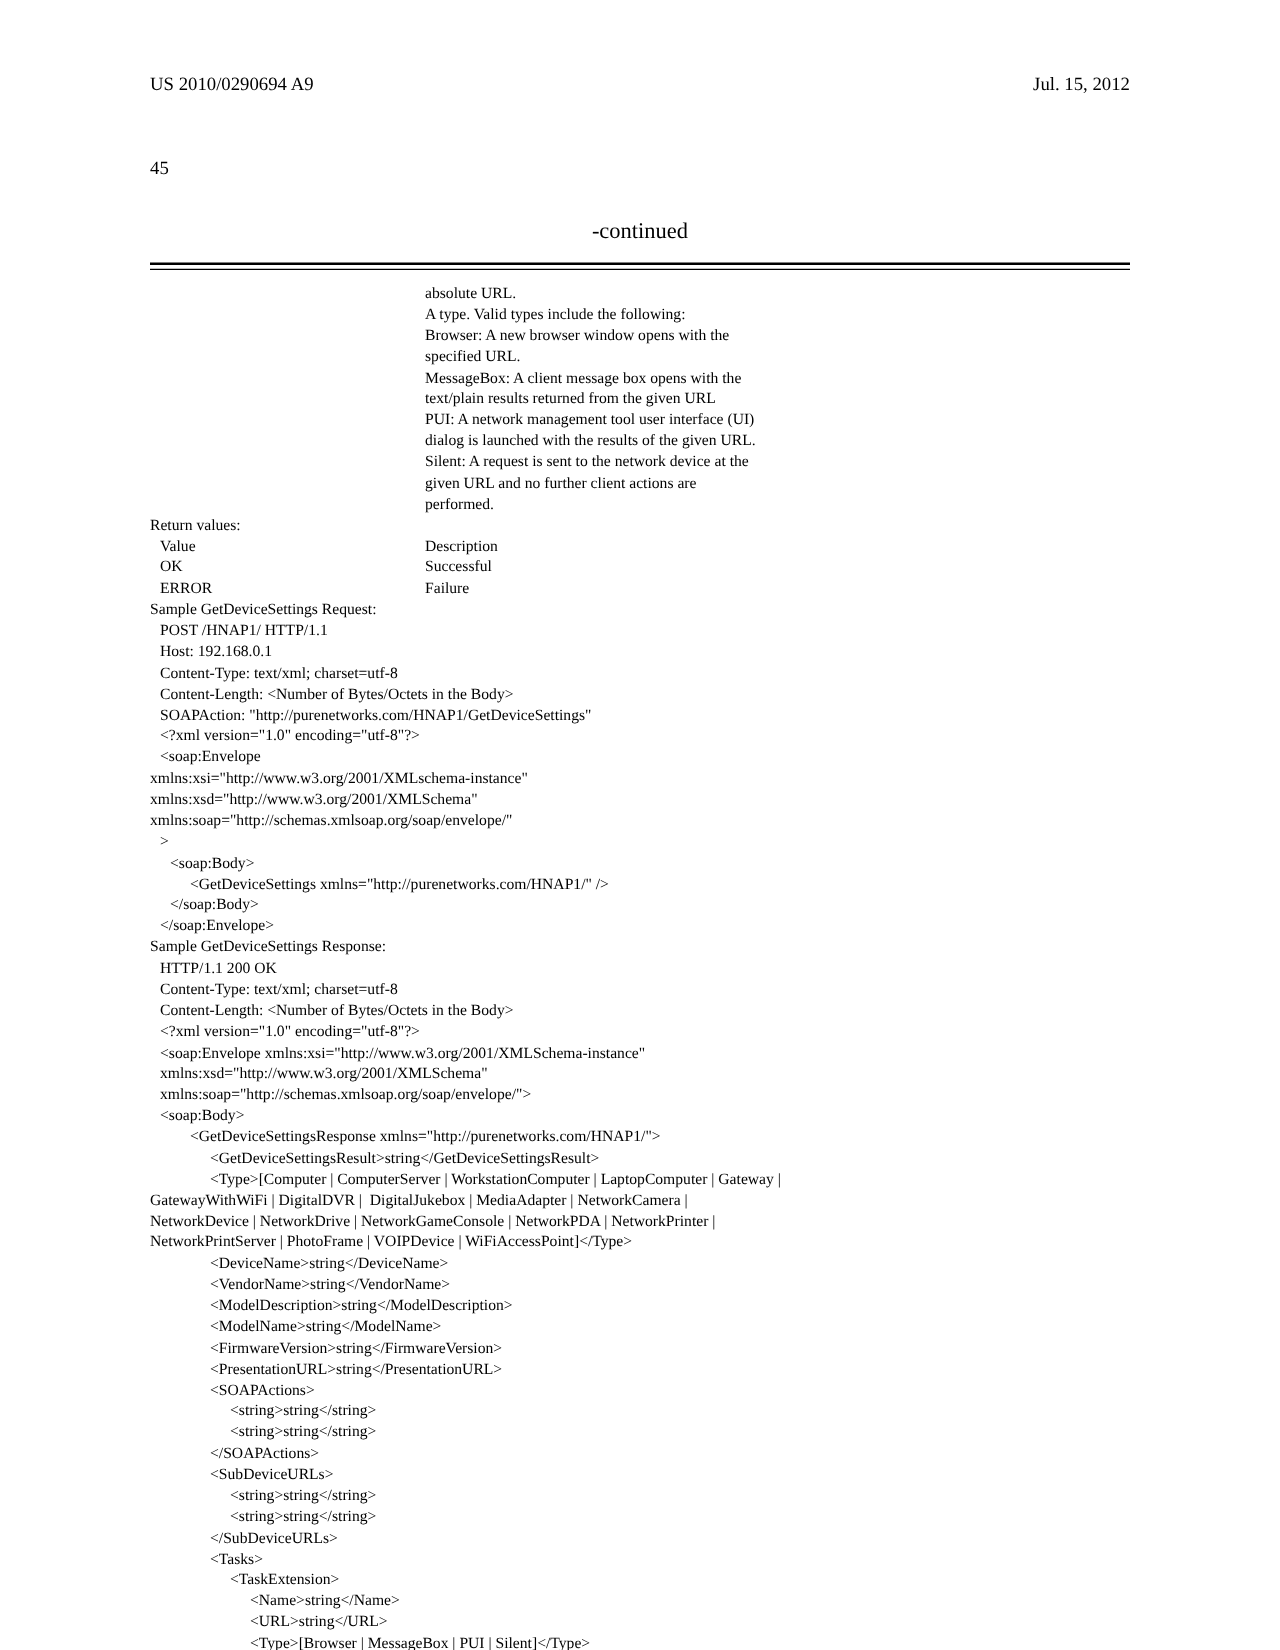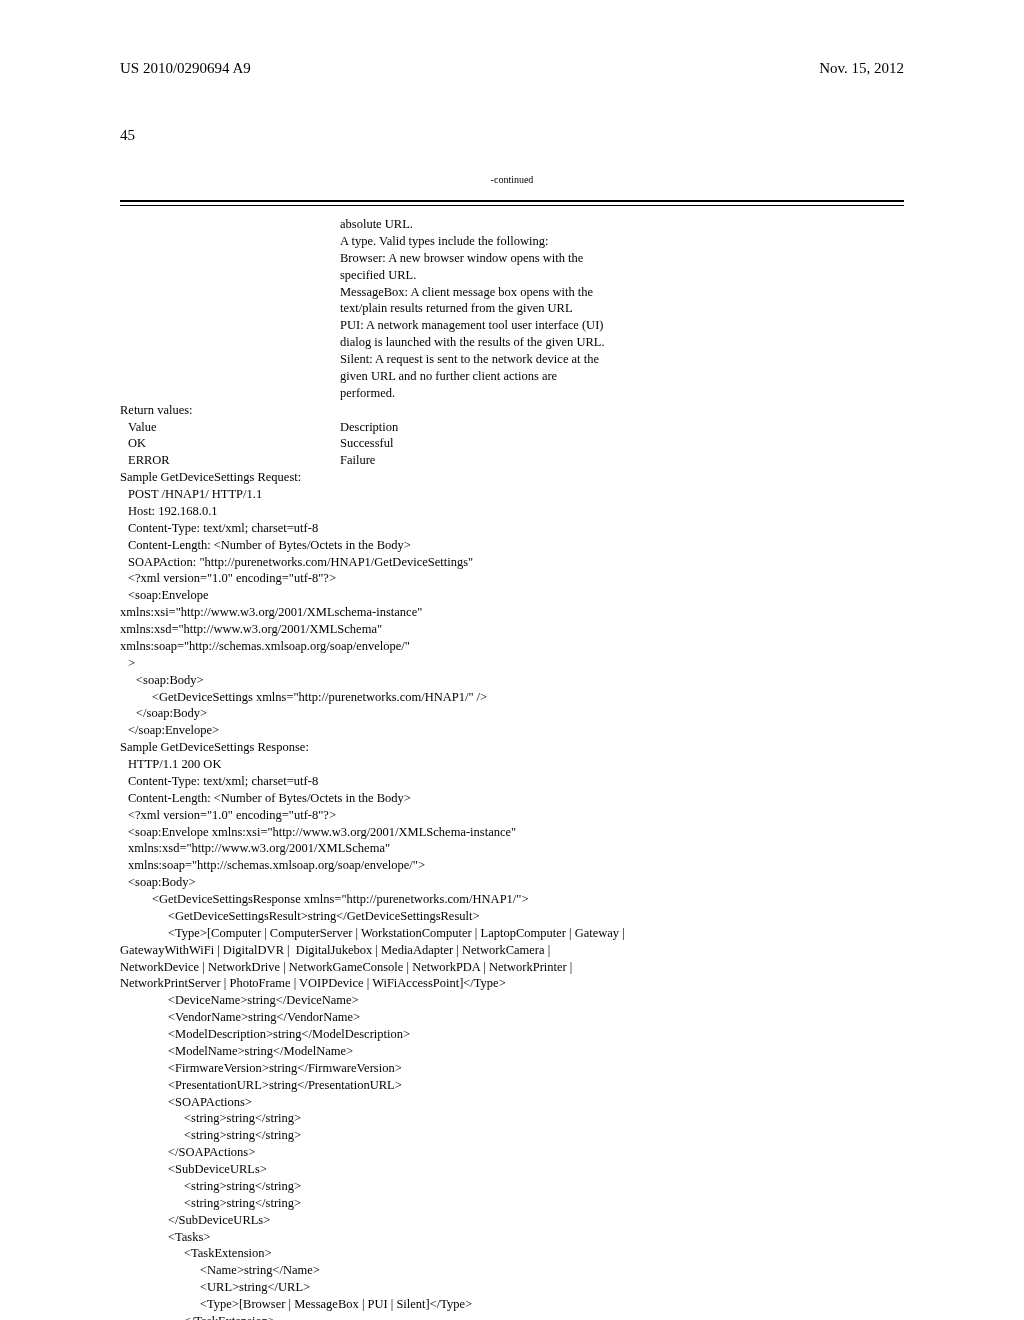--- a/index.html
+++ b/index.html
@@ -18,21 +18,21 @@
       font-size: 15px;
       margin-bottom: 50px;
     }
     .page-number {
       text-align: left;
       font-size: 15px;
       margin-bottom: 30px;
     }
     .continued {
       text-align: center;
-      font-size: 10px;
+      font-size: 18px;
       margin-bottom: 15px;
     }
     .hr-top {
       border: none;
       border-top: 2px solid #000;
       margin-bottom: 3px;
     }
     .hr-thin {
       border: none;
       border-top: 1px solid #000;
@@ -43,21 +43,21 @@
       padding: 10px 0;
       white-space: pre;
       font-family: "Times New Roman", Times, serif;
     }
   </style>
 </head>
 <body>
 
 <div class="header">
   <span>US 2010/0290694 A9</span>
-  <span>Nov. 15, 2012</span>
+  <span>Jul. 15, 2012</span>
 </div>
 
 <div class="page-number">45</div>
 
 <div class="continued">-continued</div>
 
 <hr class="hr-top">
 <hr class="hr-thin">
 
 <div class="content" id="content"><div style="white-space: pre-wrap; padding-left: 220px;">absolute URL.</div><div style="white-space: pre-wrap; padding-left: 220px;">A type. Valid types include the following:</div><div style="white-space: pre-wrap; padding-left: 220px;">Browser: A new browser window opens with the</div><div style="white-space: pre-wrap; padding-left: 220px;">specified URL.</div><div style="white-space: pre-wrap; padding-left: 220px;">MessageBox: A client message box opens with the</div><div style="white-space: pre-wrap; padding-left: 220px;">text/plain results returned from the given URL</div><div style="white-space: pre-wrap; padding-left: 220px;">PUI: A network management tool user interface (UI)</div><div style="white-space: pre-wrap; padding-left: 220px;">dialog is launched with the results of the given URL.</div><div style="white-space: pre-wrap; padding-left: 220px;">Silent: A request is sent to the network device at the</div><div style="white-space: pre-wrap; padding-left: 220px;">given URL and no further client actions are</div><div style="white-space: pre-wrap; padding-left: 220px;">performed.</div><div style="white-space: pre-wrap; padding-left: 0px;">Return values:</div><div style="white-space: normal;"><span style="display:inline-block;padding-left:8px;width:220px;">Value</span><span>Description</span></div><div style="white-space: normal;"><span style="display:inline-block;padding-left:8px;width:220px;">OK</span><span>Successful</span></div><div style="white-space: normal;"><span style="display:inline-block;padding-left:8px;width:220px;">ERROR</span><span>Failure</span></div><div style="white-space: pre-wrap; padding-left: 0px;">Sample GetDeviceSettings Request:</div><div style="white-space: pre-wrap; padding-left: 8px;">POST /HNAP1/ HTTP/1.1</div><div style="white-space: pre-wrap; padding-left: 8px;">Host: 192.168.0.1</div><div style="white-space: pre-wrap; padding-left: 8px;">Content-Type: text/xml; charset=utf-8</div><div style="white-space: pre-wrap; padding-left: 8px;">Content-Length: &lt;Number of Bytes/Octets in the Body&gt;</div><div style="white-space: pre-wrap; padding-left: 8px;">SOAPAction: "http://purenetworks.com/HNAP1/GetDeviceSettings"</div><div style="white-space: pre-wrap; padding-left: 8px;">&lt;?xml version="1.0" encoding="utf-8"?&gt;</div><div style="white-space: pre-wrap; padding-left: 8px;">&lt;soap:Envelope</div><div style="white-space: pre-wrap; padding-left: 0px;">xmlns:xsi="http://www.w3.org/2001/XMLschema-instance"</div><div style="white-space: pre-wrap; padding-left: 0px;">xmlns:xsd="http://www.w3.org/2001/XMLSchema"</div><div style="white-space: pre-wrap; padding-left: 0px;">xmlns:soap="http://schemas.xmlsoap.org/soap/envelope/"</div><div style="white-space: pre-wrap; padding-left: 8px;">&gt;</div><div style="white-space: pre-wrap; padding-left: 16px;">&lt;soap:Body&gt;</div><div style="white-space: pre-wrap; padding-left: 32px;">&lt;GetDeviceSettings xmlns="http://purenetworks.com/HNAP1/" /&gt;</div><div style="white-space: pre-wrap; padding-left: 16px;">&lt;/soap:Body&gt;</div><div style="white-space: pre-wrap; padding-left: 8px;">&lt;/soap:Envelope&gt;</div><div style="white-space: pre-wrap; padding-left: 0px;">Sample GetDeviceSettings Response:</div><div style="white-space: pre-wrap; padding-left: 8px;">HTTP/1.1 200 OK</div><div style="white-space: pre-wrap; padding-left: 8px;">Content-Type: text/xml; charset=utf-8</div><div style="white-space: pre-wrap; padding-left: 8px;">Content-Length: &lt;Number of Bytes/Octets in the Body&gt;</div><div style="white-space: pre-wrap; padding-left: 8px;">&lt;?xml version="1.0" encoding="utf-8"?&gt;</div><div style="white-space: pre-wrap; padding-left: 8px;">&lt;soap:Envelope xmlns:xsi="http://www.w3.org/2001/XMLSchema-instance"</div><div style="white-space: pre-wrap; padding-left: 8px;">xmlns:xsd="http://www.w3.org/2001/XMLSchema"</div><div style="white-space: pre-wrap; padding-left: 8px;">xmlns:soap="http://schemas.xmlsoap.org/soap/envelope/"&gt;</div><div style="white-space: pre-wrap; padding-left: 8px;">&lt;soap:Body&gt;</div><div style="white-space: pre-wrap; padding-left: 32px;">&lt;GetDeviceSettingsResponse xmlns="http://purenetworks.com/HNAP1/"&gt;</div><div style="white-space: pre-wrap; padding-left: 48px;">&lt;GetDeviceSettingsResult&gt;string&lt;/GetDeviceSettingsResult&gt;</div><div style="white-space: pre-wrap; padding-left: 48px;">&lt;Type&gt;[Computer | ComputerServer | WorkstationComputer | LaptopComputer | Gateway |</div><div style="white-space: pre-wrap; padding-left: 0px;">GatewayWithWiFi | DigitalDVR |  DigitalJukebox | MediaAdapter | NetworkCamera |</div><div style="white-space: pre-wrap; padding-left: 0px;">NetworkDevice | NetworkDrive | NetworkGameConsole | NetworkPDA | NetworkPrinter |</div><div style="white-space: pre-wrap; padding-left: 0px;">NetworkPrintServer | PhotoFrame | VOIPDevice | WiFiAccessPoint]&lt;/Type&gt;</div><div style="white-space: pre-wrap; padding-left: 48px;">&lt;DeviceName&gt;string&lt;/DeviceName&gt;</div><div style="white-space: pre-wrap; padding-left: 48px;">&lt;VendorName&gt;string&lt;/VendorName&gt;</div><div style="white-space: pre-wrap; padding-left: 48px;">&lt;ModelDescription&gt;string&lt;/ModelDescription&gt;</div><div style="white-space: pre-wrap; padding-left: 48px;">&lt;ModelName&gt;string&lt;/ModelName&gt;</div><div style="white-space: pre-wrap; padding-left: 48px;">&lt;FirmwareVersion&gt;string&lt;/FirmwareVersion&gt;</div><div style="white-space: pre-wrap; padding-left: 48px;">&lt;PresentationURL&gt;string&lt;/PresentationURL&gt;</div><div style="white-space: pre-wrap; padding-left: 48px;">&lt;SOAPActions&gt;</div><div style="white-space: pre-wrap; padding-left: 64px;">&lt;string&gt;string&lt;/string&gt;</div><div style="white-space: pre-wrap; padding-left: 64px;">&lt;string&gt;string&lt;/string&gt;</div><div style="white-space: pre-wrap; padding-left: 48px;">&lt;/SOAPActions&gt;</div><div style="white-space: pre-wrap; padding-left: 48px;">&lt;SubDeviceURLs&gt;</div><div style="white-space: pre-wrap; padding-left: 64px;">&lt;string&gt;string&lt;/string&gt;</div><div style="white-space: pre-wrap; padding-left: 64px;">&lt;string&gt;string&lt;/string&gt;</div><div style="white-space: pre-wrap; padding-left: 48px;">&lt;/SubDeviceURLs&gt;</div><div style="white-space: pre-wrap; padding-left: 48px;">&lt;Tasks&gt;</div><div style="white-space: pre-wrap; padding-left: 64px;">&lt;TaskExtension&gt;</div><div style="white-space: pre-wrap; padding-left: 80px;">&lt;Name&gt;string&lt;/Name&gt;</div><div style="white-space: pre-wrap; padding-left: 80px;">&lt;URL&gt;string&lt;/URL&gt;</div><div style="white-space: pre-wrap; padding-left: 80px;">&lt;Type&gt;[Browser | MessageBox | PUI | Silent]&lt;/Type&gt;</div><div style="white-space: pre-wrap; padding-left: 64px;">&lt;/TaskExtension&gt;</div></div>

